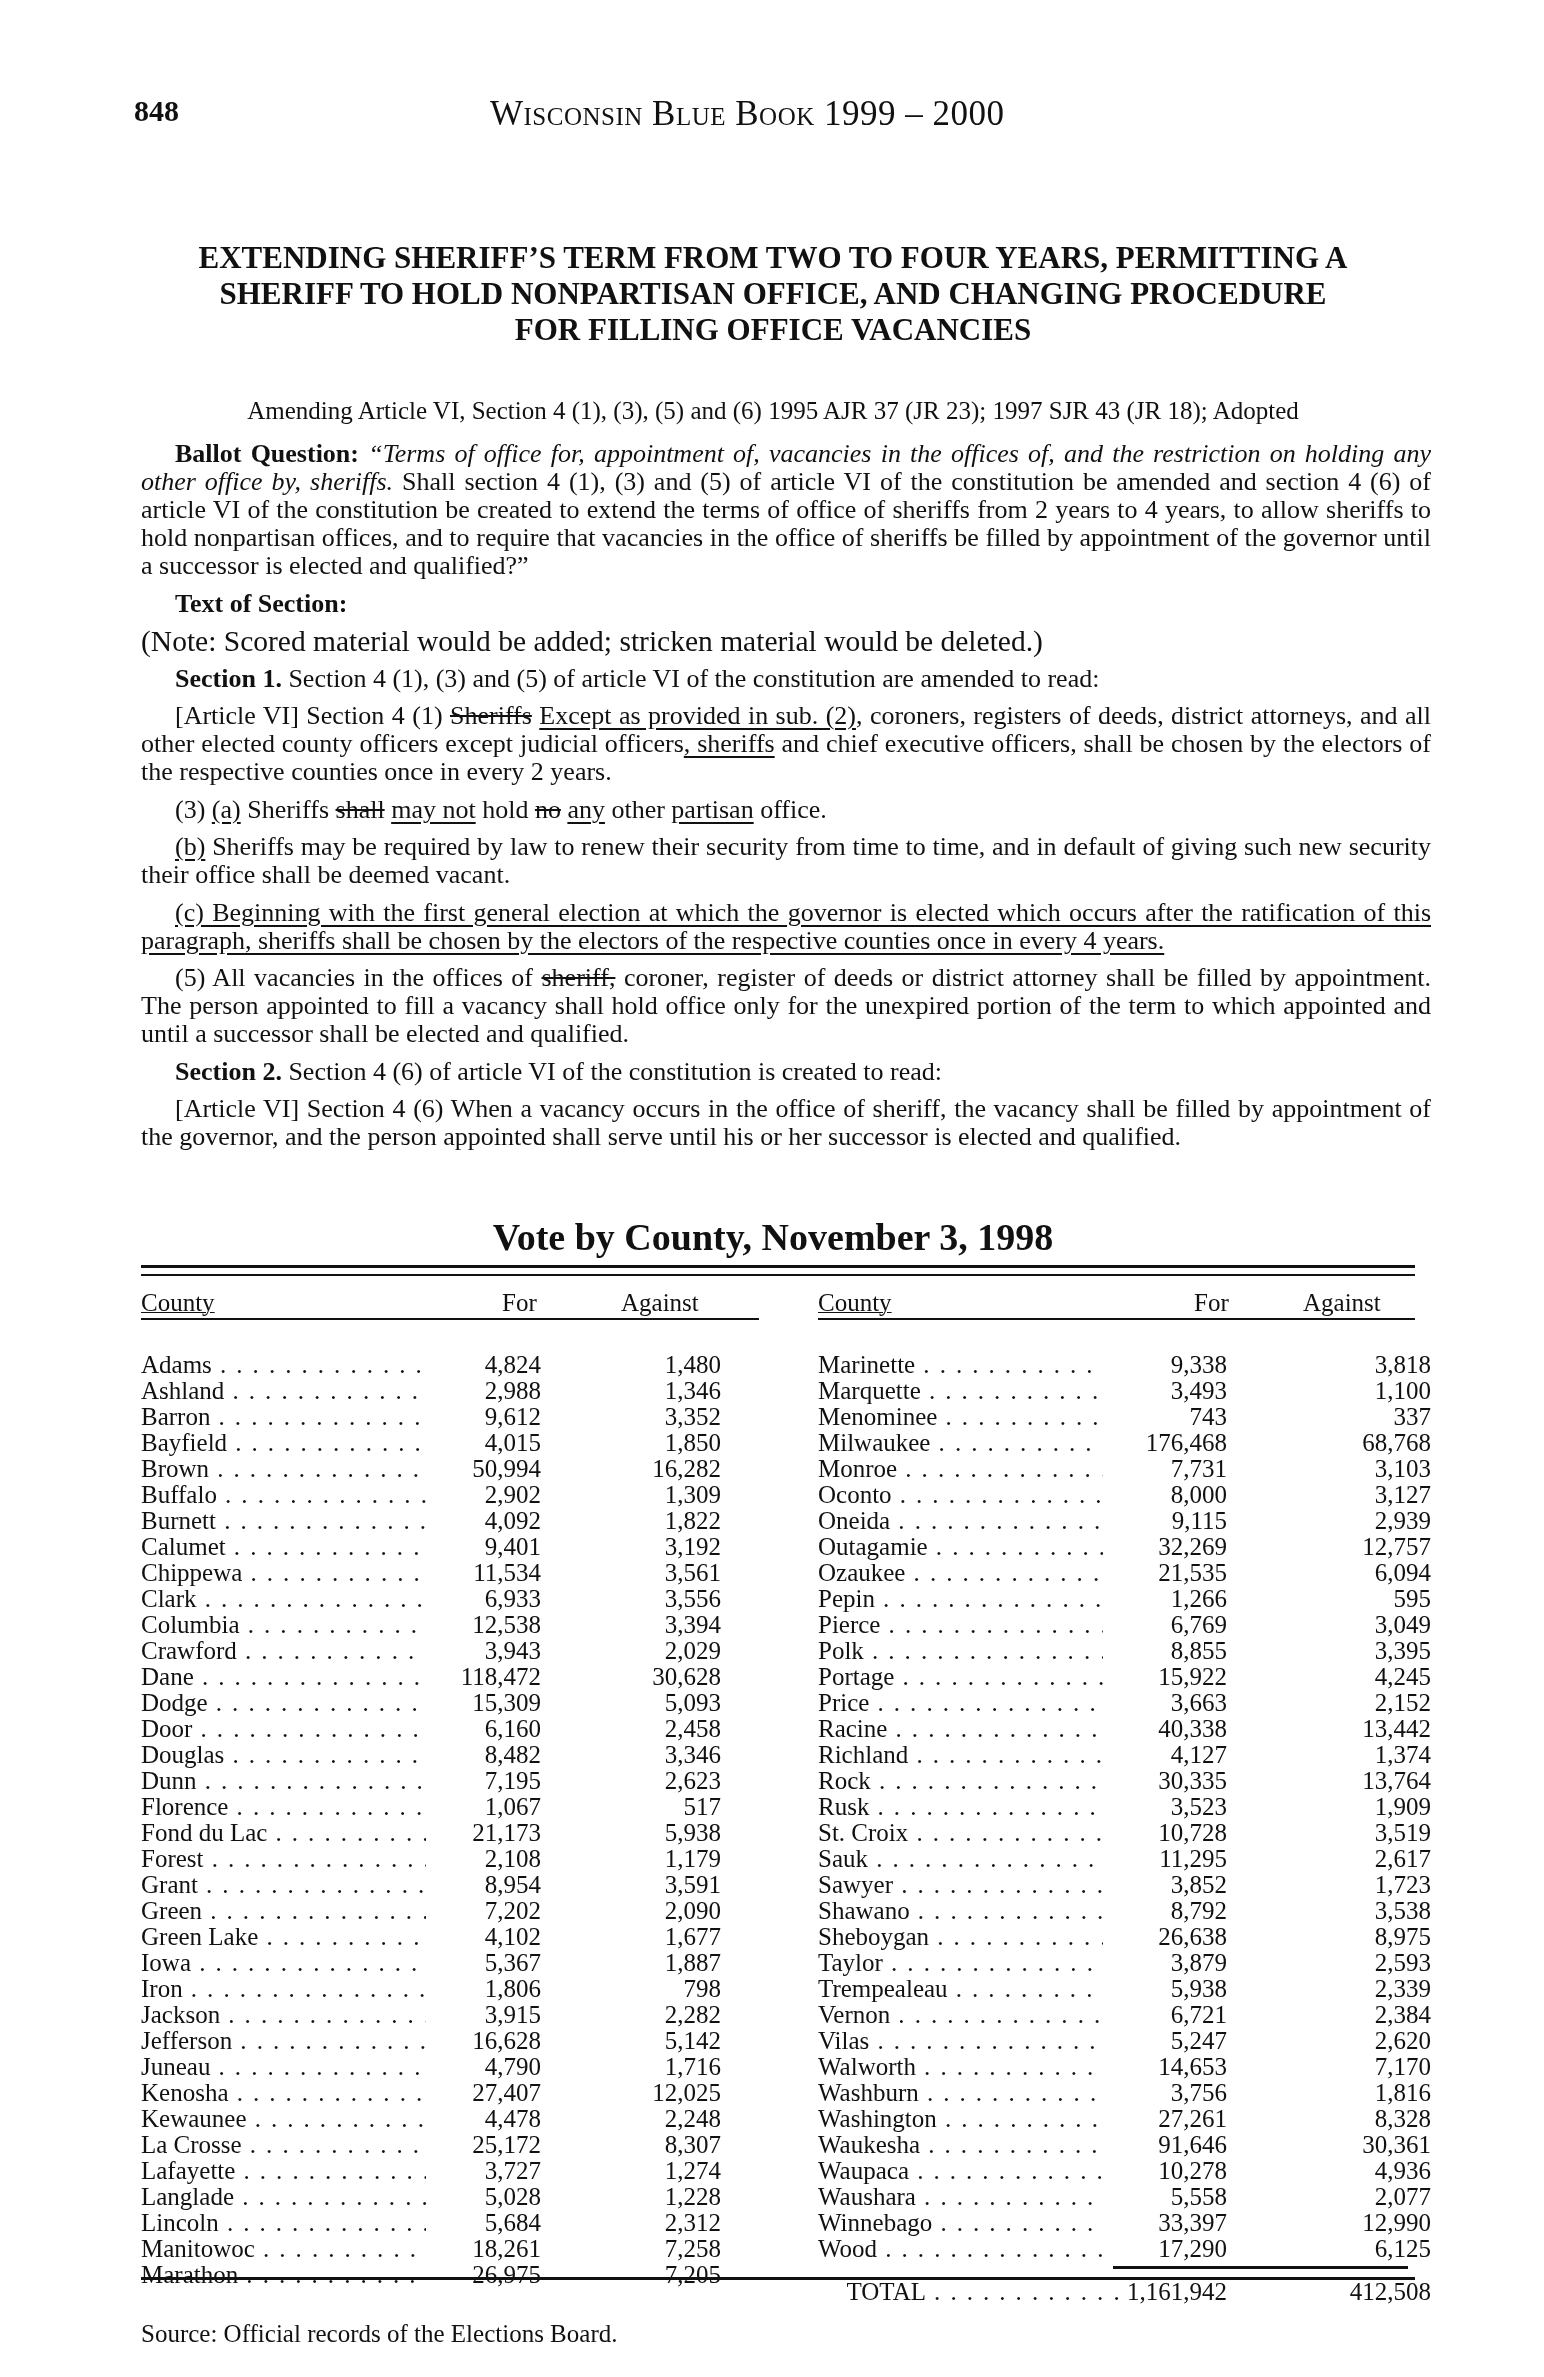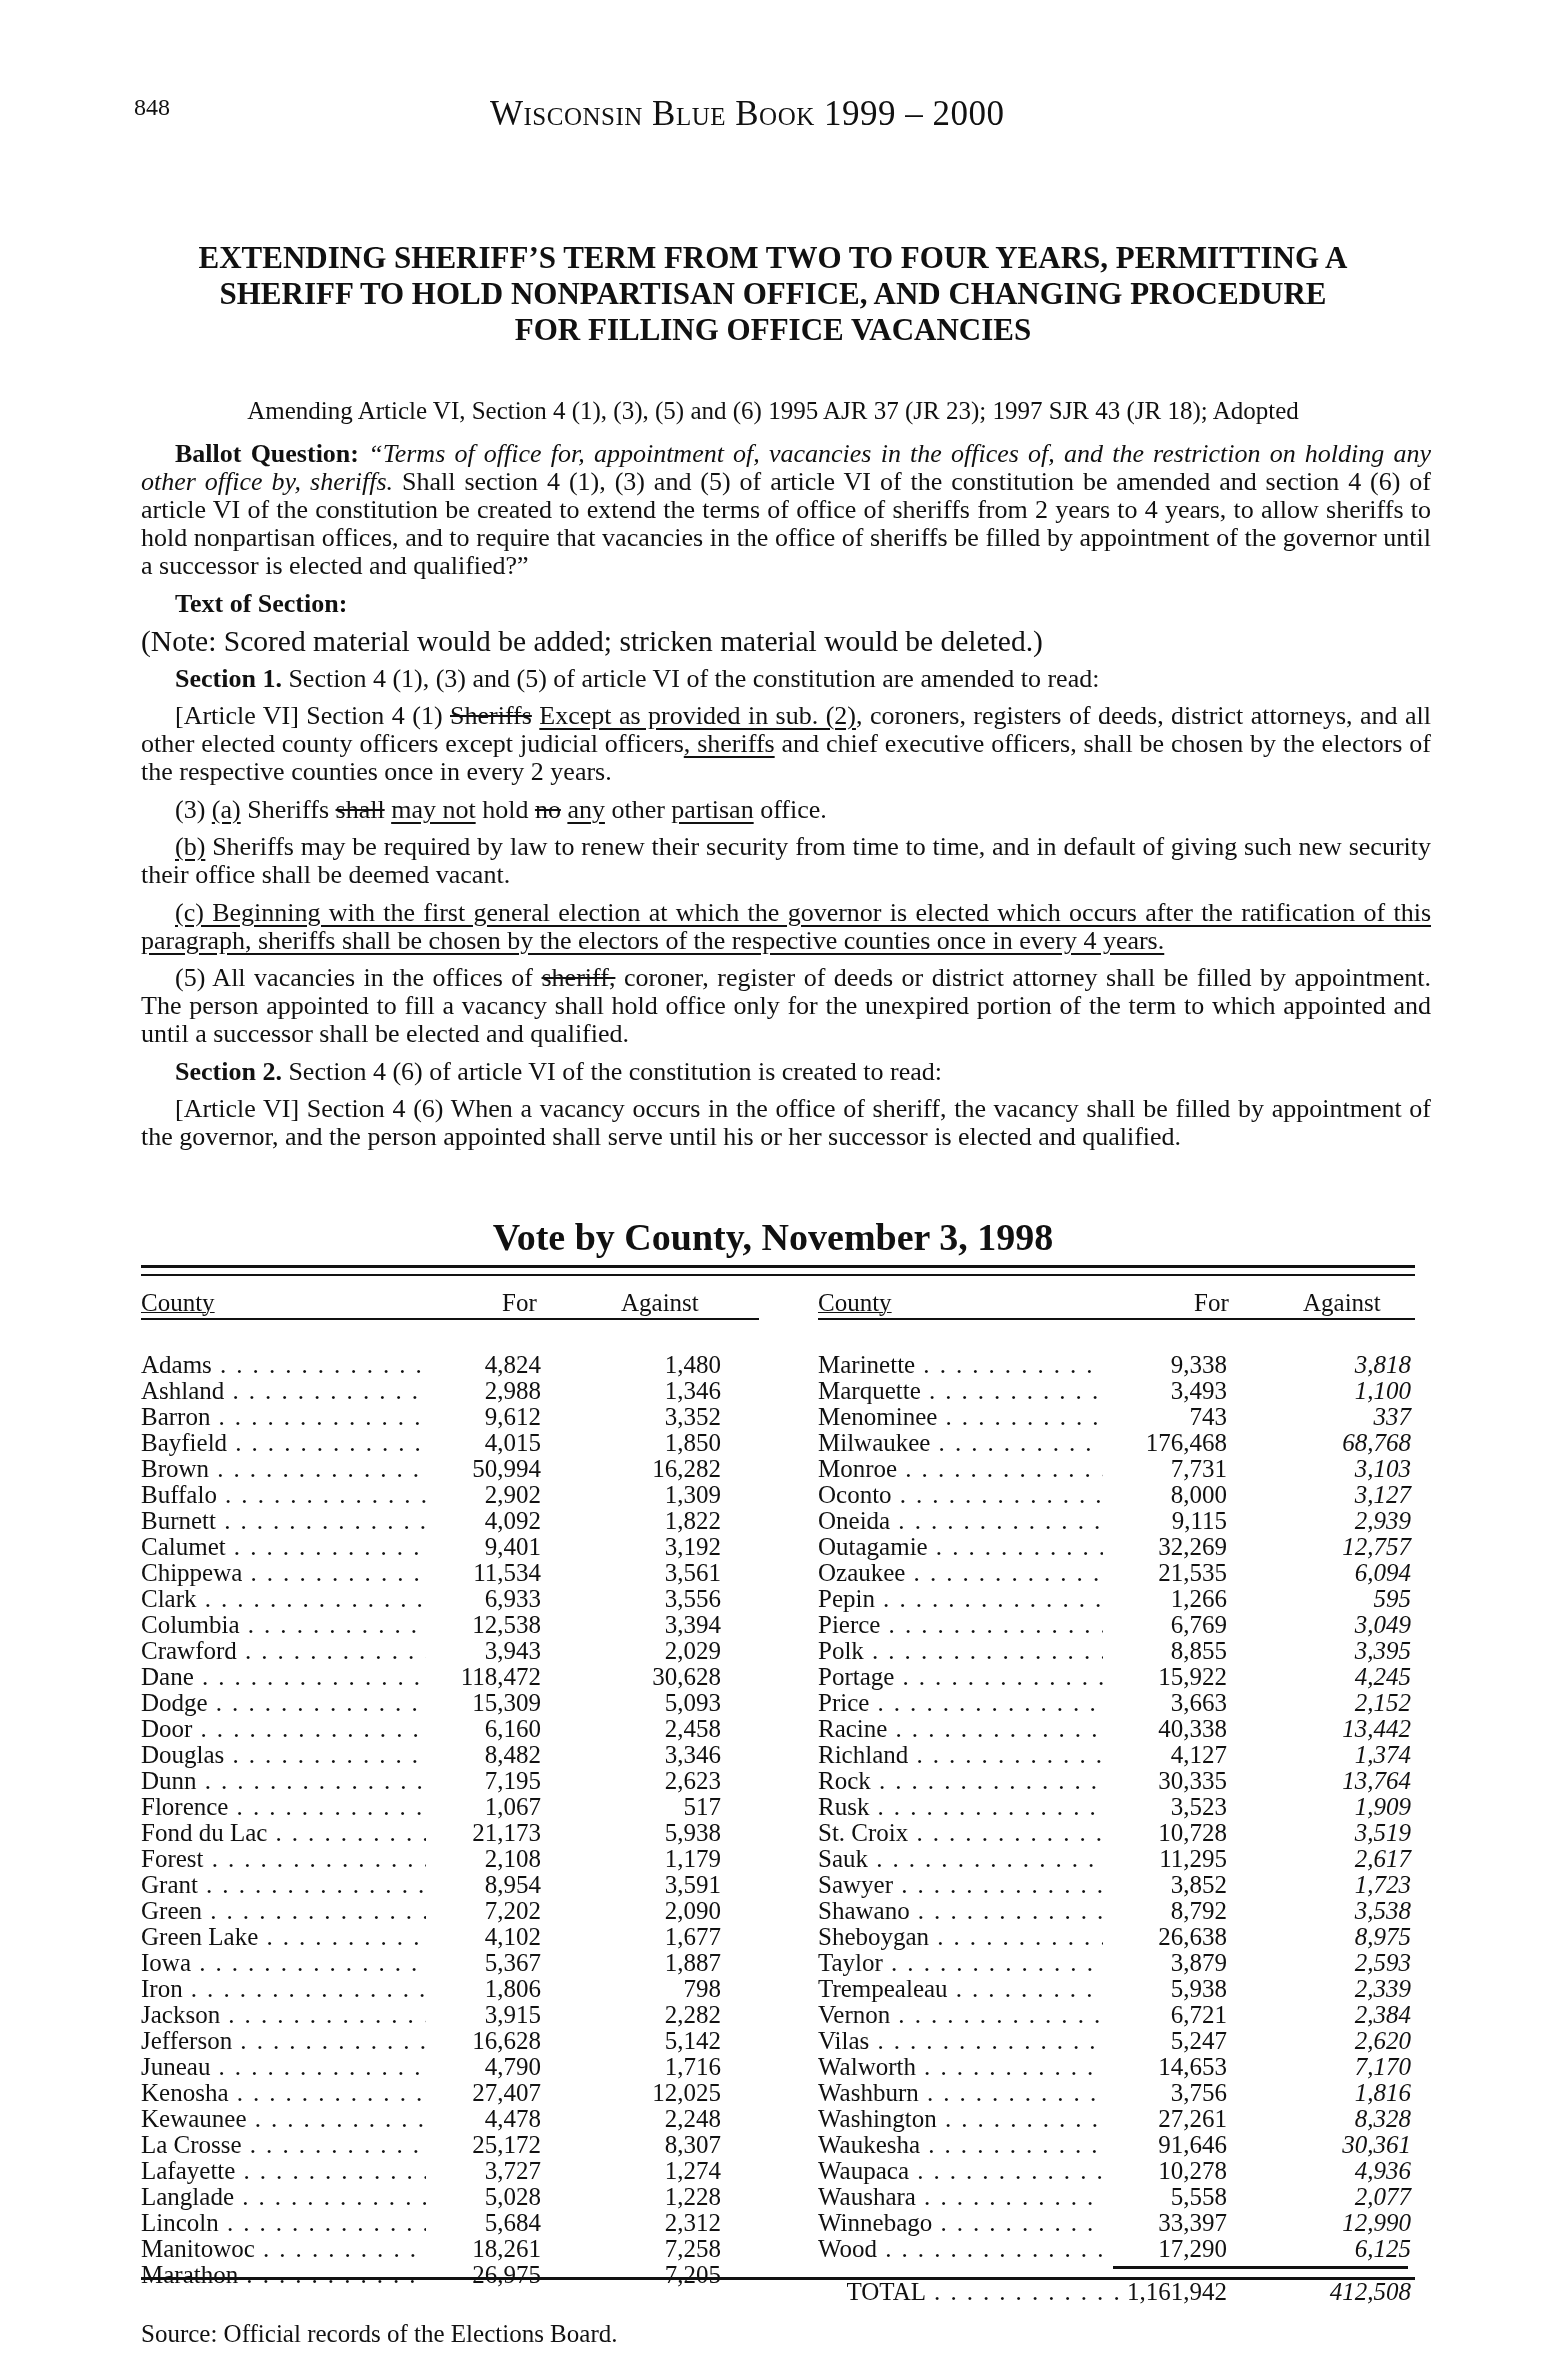--- a/index.html
+++ b/index.html
@@ -1,19 +1,19 @@
 <!DOCTYPE html>
 <html style="font-size:7.6px"><head>
 <meta charset="utf-8">
 <style>
   html, body { margin: 0; padding: 0; background: #ffffff; }
   body { width: 1544px; height: 2482px; position: relative; overflow: hidden;
          font-family: "Liberation Serif", "DejaVu Serif", serif; color: #111; }
   .abs { position: absolute; }
-  .page-number { left: 134px; top: 94px; font-size: 24px; font-weight: normal; }
+  .page-number { left: 134px; top: 94px; font-size: 30px; font-weight: bold; }
   .running-head { left: 490px; top: 94px; font-size: 35px; letter-spacing: 0.5px; font-variant: small-caps; }
   .title { left: 119px; width: 1308px; top: 240px; text-align: center; font-weight: bold;
            font-size: 31px; line-height: 36px; text-transform: uppercase; }
   .amending { left: 119px; width: 1308px; top: 397px; text-align: center; font-size: 25px; }
   .body-text { left: 141px; width: 1290px; font-size: 26px; line-height: 28px; text-align: justify; }
   .indent { text-indent: 34px; }
   .bold { font-weight: bold; }
   .ital { font-style: italic; }
   .note { font-size: 29.5px; }
   .ins { text-decoration: underline; text-decoration-thickness: 1.9px; text-underline-offset: 3.8px; }
@@ -29,21 +29,21 @@
   .hdr span { position: absolute; top: 0; }
   .hdr .h-county { left: 0; text-decoration: underline; text-decoration-thickness: 1.4px; }
   .row { position: relative; height: 26px; line-height: 26px; white-space: nowrap; }
   .row .county { position: absolute; left: 0; width: 285px; overflow: hidden; }
   .row .county::after { content: " . . . . . . . . . . . . . . . . . . . . . . . . . . . . . . . . . . ."; letter-spacing: 1.9px; }
   .row .for { position: absolute; right: 0; width: 105px; text-align: right; }
   .row .against { position: absolute; right: 0; width: 105px; text-align: right; }
   .left .row .for { left: 295px; }
   .left .row .against { left: 475px; }
   .right .row .for { left: 304px; }
-  .right .row .against { left: 488px; font-style: italic; }
+  .right .row .against { left: 508px; }
   .rows { margin-top: 32px; }
   .total-rule { position: absolute; left: 288px; width: 295px; height: 2.4px; background: #111; }
   .total-row .county { left: 28.5px !important; width: 276px !important; font-family: Liberation Serif, serif; }
   .bottom-rule { left: 141px; width: 1274px; top: 2277px; height: 2.9px; background: #111; }
   .source { left: 141px; top: 2320px; font-size: 25px; }
 </style>
 </head>
 <body>
 
 <div class="abs page-number">848</div>

